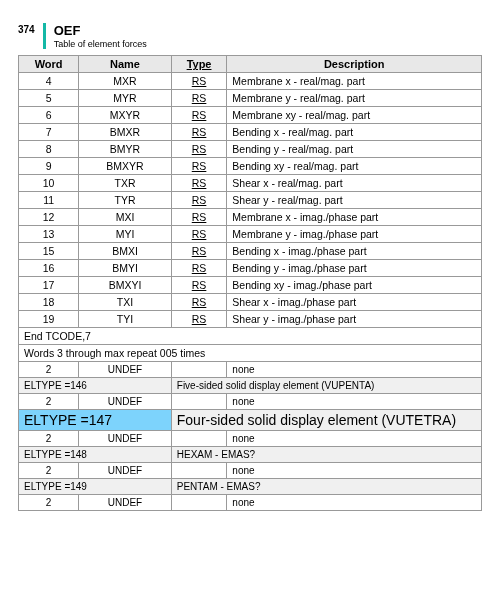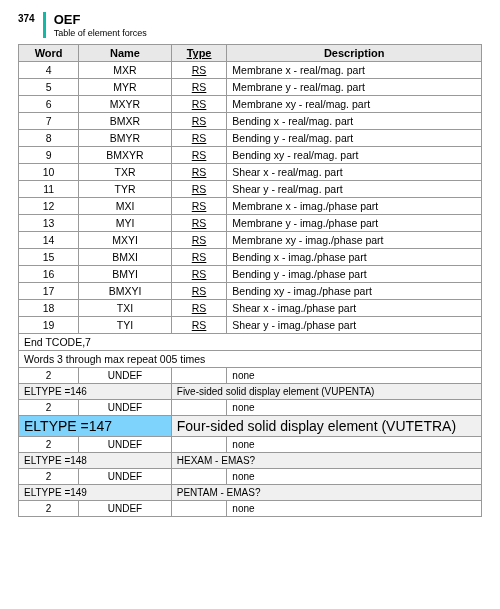--- a/index.html
+++ b/index.html
@@ -11,20 +11,21 @@
       width: 500px;
       min-height: 609px;
     }
     .page {
       padding: 12px 18px 18px 18px;
     }
     .page-header {
       display: flex;
       align-items: flex-start;
       margin-bottom: 6px;
+      margin-top: 11px;
     }
     .page-number {
       font-size: 10px;
       font-weight: bold;
       margin-right: 8px;
       padding-top: 1px;
     }
     .section-title-block {
       border-left: 3px solid #14b8a6;
       padding-left: 8px;
@@ -157,26 +158,20 @@
     <td class="col-type">RS</td>
     <td class="col-desc">Membrane x - imag./phase part</td>
   </tr>
         <tr>
     <td class="col-word">13</td>
     <td class="col-name">MYI</td>
     <td class="col-type">RS</td>
     <td class="col-desc">Membrane y - imag./phase part</td>
   </tr>
         <tr>
-    <td class="col-word">14</td>
-    <td class="col-name">MXYI</td>
-    <td class="col-type">RS</td>
-    <td class="col-desc">Membrane xy - imag./phase part</td>
-  </tr>
-        <tr>
     <td class="col-word">15</td>
     <td class="col-name">BMXI</td>
     <td class="col-type">RS</td>
     <td class="col-desc">Bending x - imag./phase part</td>
   </tr>
         <tr>
     <td class="col-word">16</td>
     <td class="col-name">BMYI</td>
     <td class="col-type">RS</td>
     <td class="col-desc">Bending y - imag./phase part</td>

